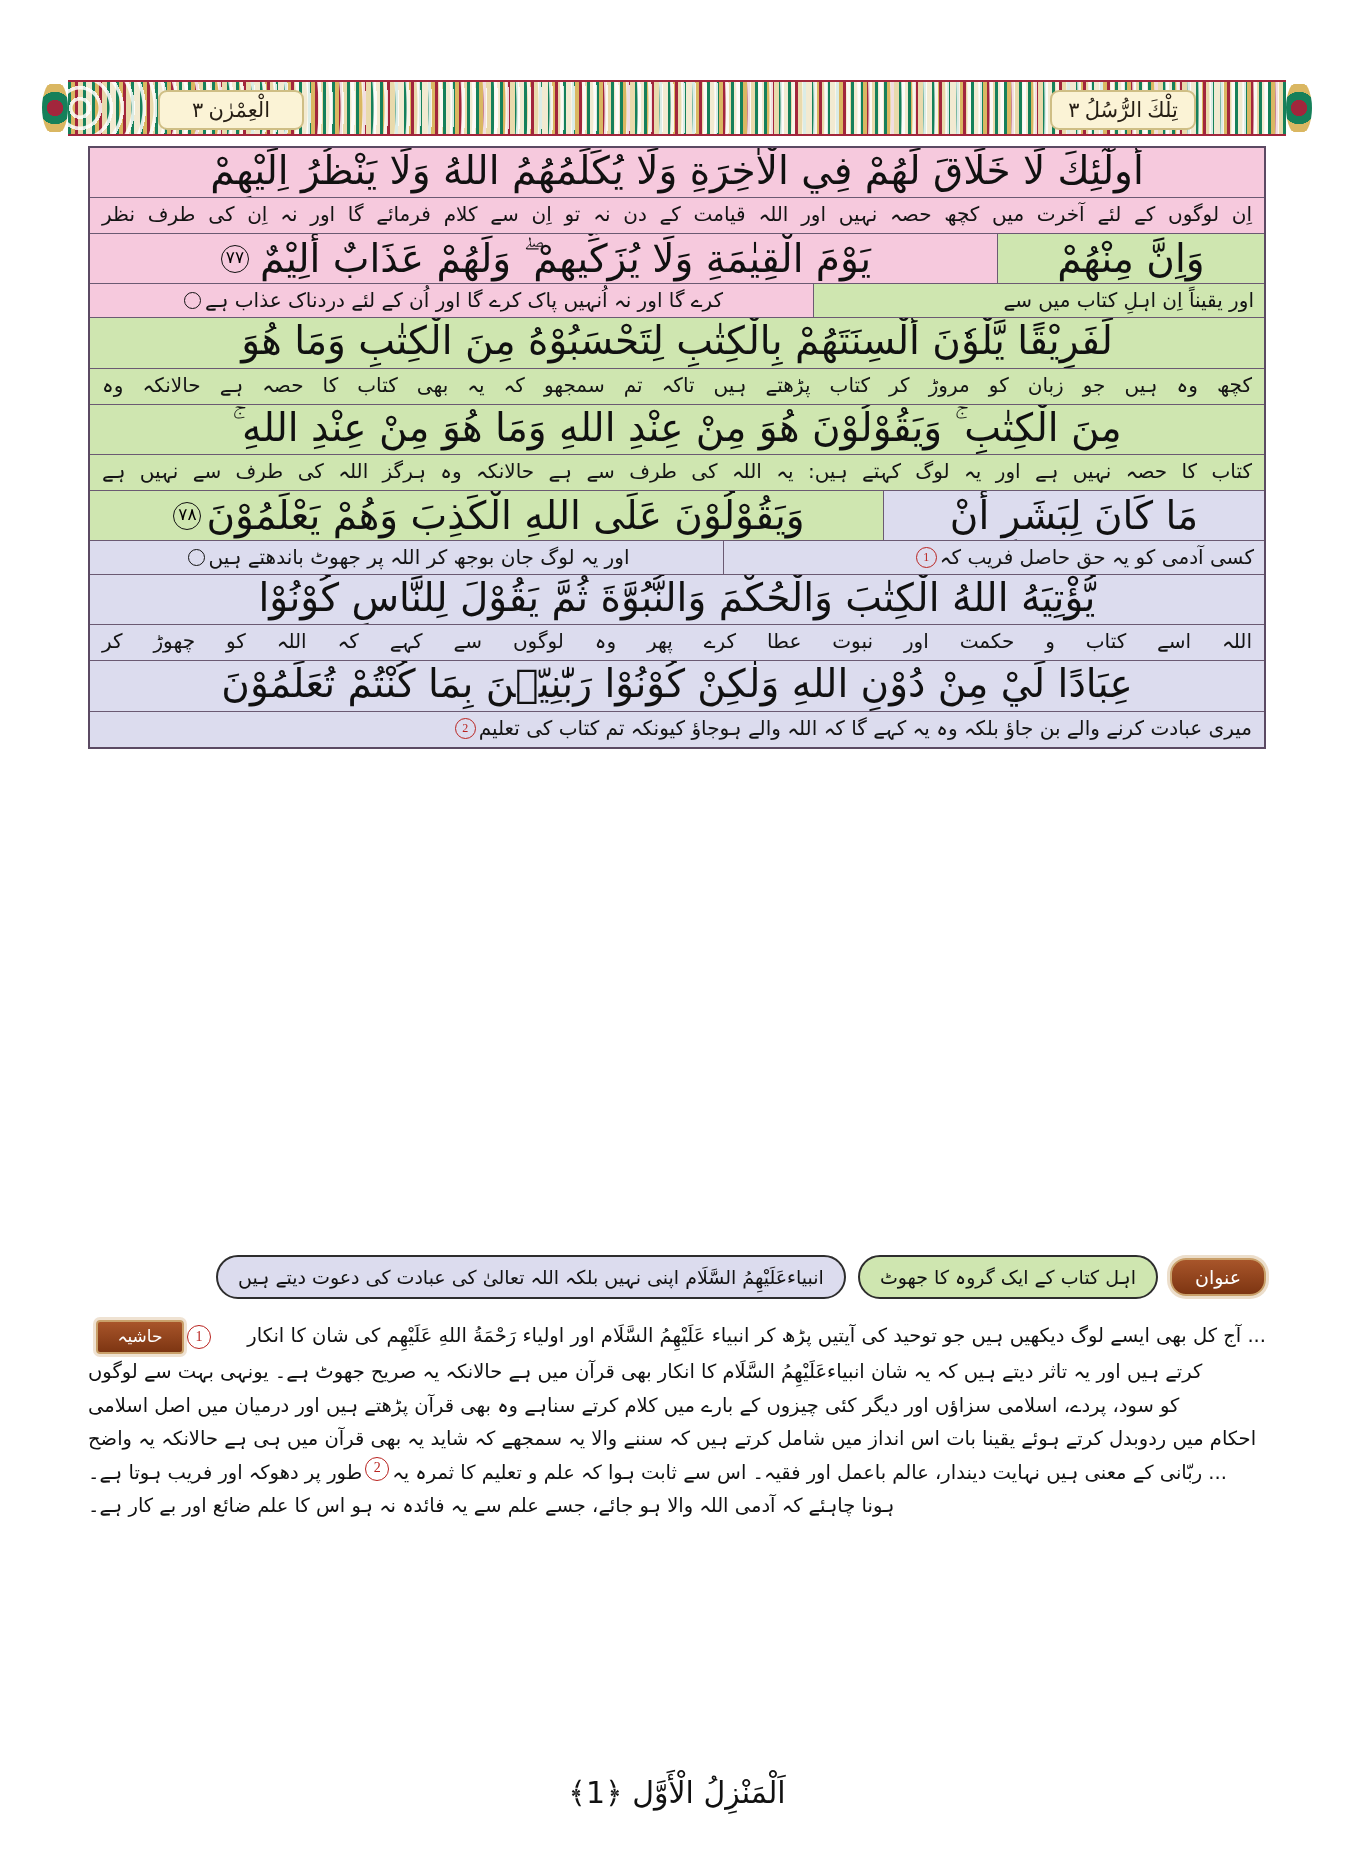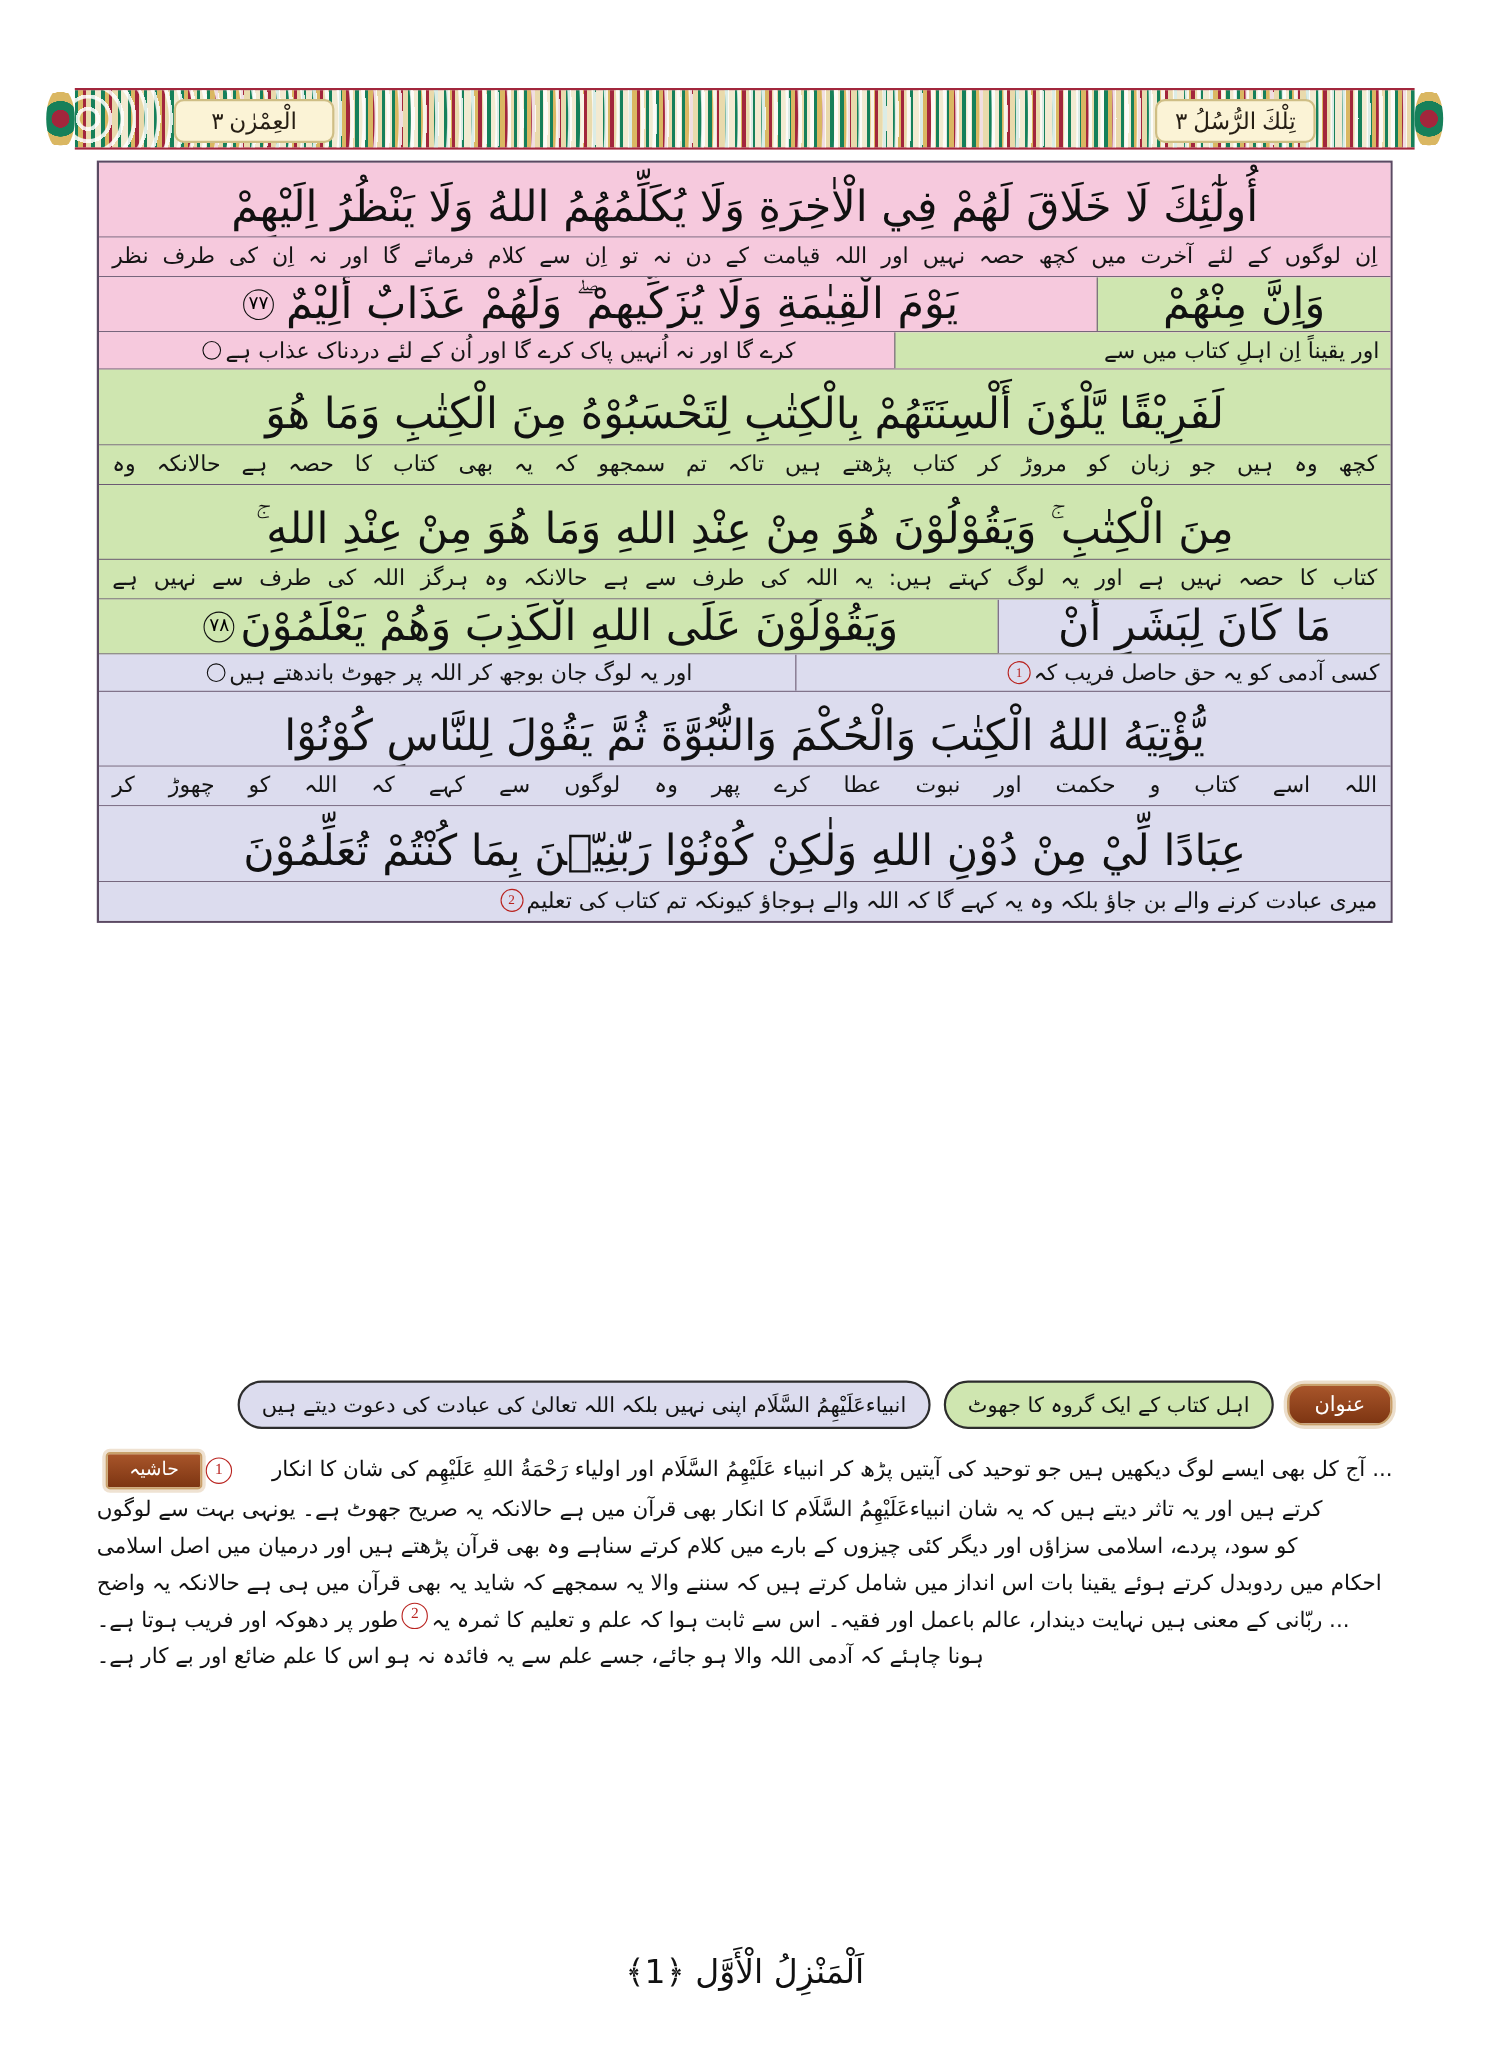--- a/index.html
+++ b/index.html
@@ -88,21 +88,21 @@
   }
   .row{
     box-sizing:border-box;
     border-bottom:1.5px solid #6b5a72;
     display:block;
     position:relative;
     overflow:hidden;
   }
   .row:last-child{border-bottom:none;}
   .row.arabic{
-    padding:18px 10px 4px 10px;
+    padding:0 10px 4px 10px;
     text-align:center;
     direction:rtl;
   }
   .row.urdu{
     padding:3px 12px 5px 12px;
     direction:rtl;
     text-align:justify;
     text-align-last:justify;
   }
   .ar-text{
@@ -295,21 +295,21 @@
     </div>
 
     <div class="row arabic green">
       <span class="ar-text">مِنَ الْكِتٰبِ ۚ وَيَقُوْلُوْنَ هُوَ مِنْ عِنْدِ اللهِ وَمَا هُوَ مِنْ عِنْدِ اللهِ ۚ</span>
     </div>
     <div class="row urdu green">
       <span class="ur-text">کتاب کا حصہ نہیں ہے اور یہ لوگ کہتے ہیں: یہ اللہ کی طرف سے ہے حالانکہ وہ ہرگز اللہ کی طرف سے نہیں ہے</span>
     </div>
 
     <div class="row arabic green split" style="padding:0;">
-      <div class="lav" style="flex:0 0 340px;border-left:1.5px solid #6b5a72;padding:2px 8px;">
+      <div class="lav" style="flex:0 0 340px;border-left:1.5px solid #6b5a72;padding:2px 20px;">
         <span class="ar-text">مَا كَانَ لِبَشَرٍ أَنْ</span>
       </div>
       <div style="flex:1 1 auto;padding:2px 8px;">
         <span class="ar-text">وَيَقُوْلُوْنَ عَلَى اللهِ الْكَذِبَ وَهُمْ يَعْلَمُوْنَ</span>
         <span class="ayah-num">۷۸</span>
       </div>
     </div>
     <div class="row urdu lav split" style="padding:0;">
       <div style="flex:0 0 520px;border-left:1.5px solid #6b5a72;padding:3px 10px;justify-content:flex-start;">
         <span class="ur-text">کسی آدمی کو یہ حق حاصل فریب کہ</span>

